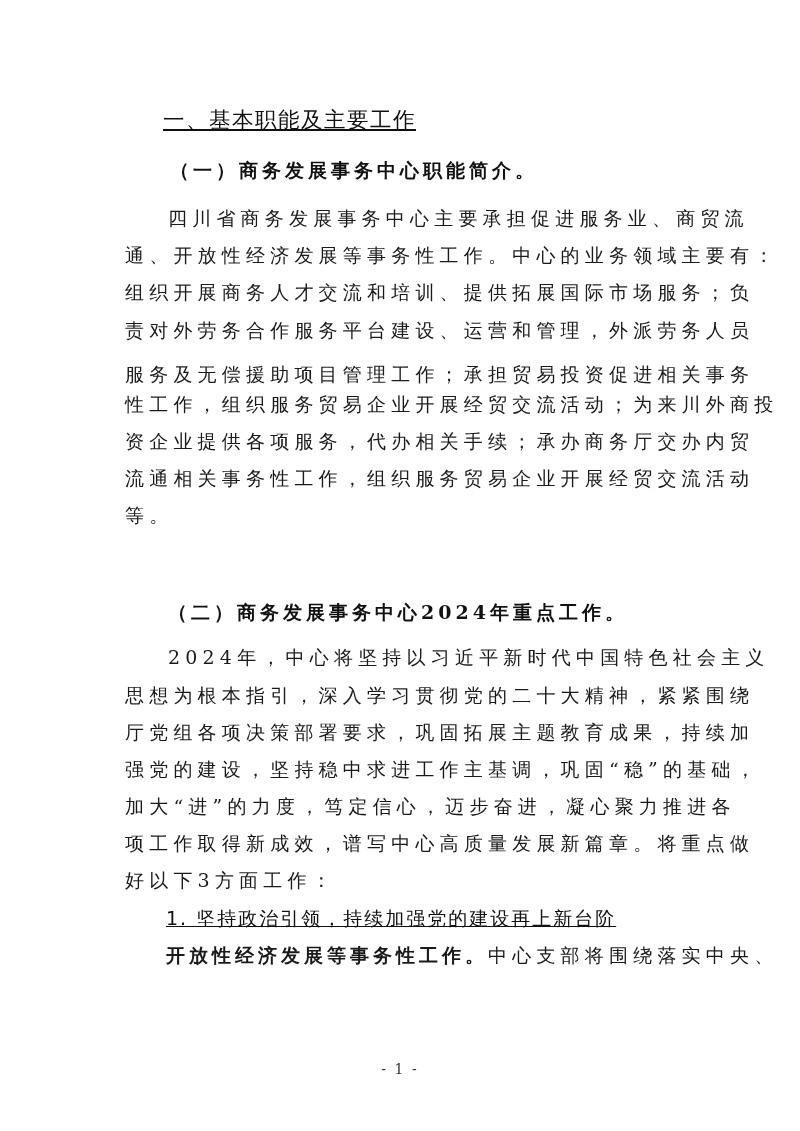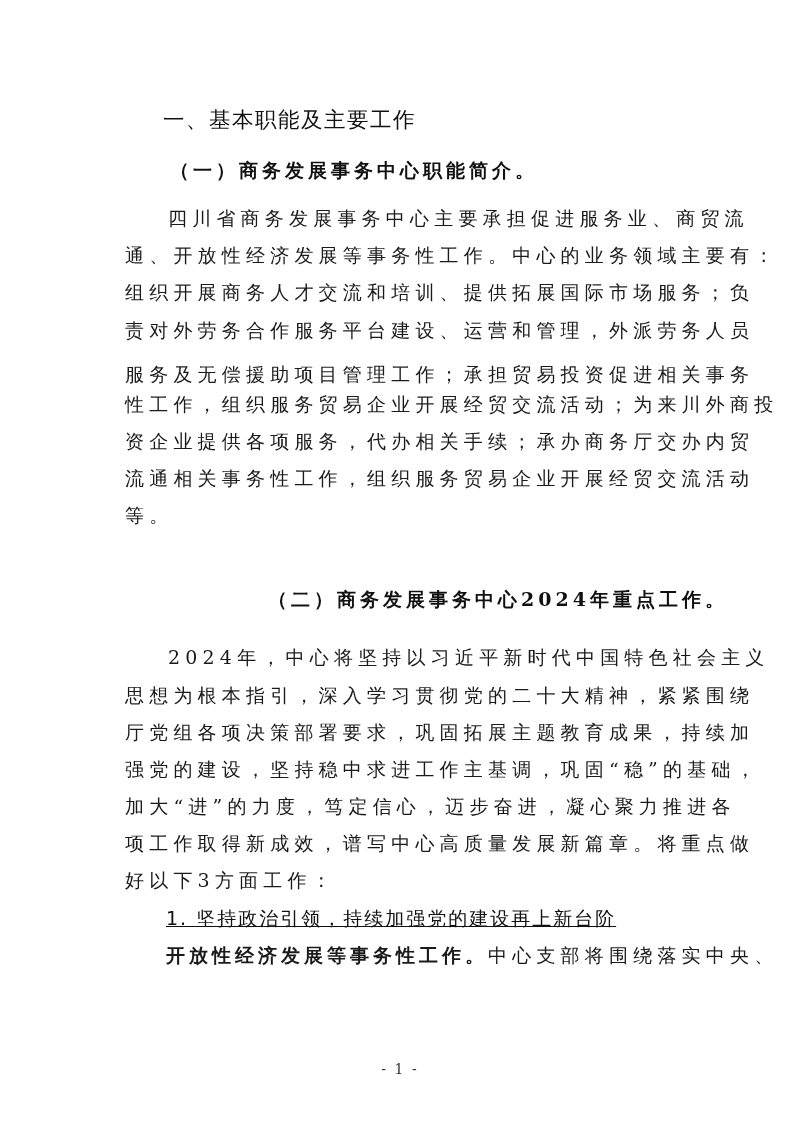--- a/index.html
+++ b/index.html
@@ -1,21 +1,21 @@
 <!DOCTYPE html>
 <html><head>
 <meta charset="utf-8">
 <style>
   html, body { margin:0; padding:0; background:#ffffff; }
   body { width:800px; height:1131px; position:relative; overflow:hidden;
          font-family:"DejaVu Serif","Liberation Serif",serif; color:#1a1a1a; }
   .page { position:absolute; left:0; top:0; width:800px; height:1131px; background:#fff; }
   .line { position:absolute; left:125px; width:560px; font-size:19px; line-height:24px;
           letter-spacing:5.2px; white-space:nowrap; }
-  .h1 { font-family:"DejaVu Sans","Liberation Sans",sans-serif; font-size:21.5px; letter-spacing:1.5px; font-weight:normal; color:#111; }
+  .h1 { font-family:"DejaVu Sans","Liberation Sans",sans-serif; font-size:21.5px; letter-spacing:1.5px; font-weight:normal; color:#111;text-decoration:underline; }
   .h2 { font-weight:bold; letter-spacing:4px; color:#111; }
   .sub3 { font-family:"DejaVu Sans","Liberation Sans",sans-serif; font-weight:normal; letter-spacing:2px; color:#111; }
   .bold-lead { font-weight:bold; letter-spacing:4px; }
   .rest { font-weight:normal; }
   .pagenum { position:absolute; left:0; width:800px; text-align:center; top:1061px;
              font-size:14px; color:#333; letter-spacing:2px; }
 </style>
 </head>
 <body>
 
@@ -28,21 +28,21 @@
   <div class="line" style="top:206px;left:168px;">四川省商务发展事务中心主要承担促进服务业、商贸流</div>
   <div class="line" style="top:243px;">通、开放性经济发展等事务性工作。中心的业务领域主要有：</div>
   <div class="line" style="top:280px;">组织开展商务人才交流和培训、提供拓展国际市场服务；负</div>
   <div class="line" style="top:318px;">责对外劳务合作服务平台建设、运营和管理，外派劳务人员</div>
   <div class="line" style="top:355px;margin-top:7px;">服务及无偿援助项目管理工作；承担贸易投资促进相关事务</div>
   <div class="line" style="top:392px;">性工作，组织服务贸易企业开展经贸交流活动；为来川外商投</div>
   <div class="line" style="top:466px;">流通相关事务性工作，组织服务贸易企业开展经贸交流活动</div>
   <div class="line" style="top:429px;">资企业提供各项服务，代办相关手续；承办商务厅交办内贸</div>
   <div class="line" style="top:503px;">等。</div>
 
-  <div class="line h2" style="top:587px;left:168px;text-align:right;">（二）商务发展事务中心2024年重点工作。</div>
+  <div class="line h2" style="top:600px;left:168px;">（二）商务发展事务中心2024年重点工作。</div>
 
   <div class="line" style="top:645px;left:168px;">2024年，中心将坚持以习近平新时代中国特色社会主义</div>
   <div class="line" style="top:683px;">思想为根本指引，深入学习贯彻党的二十大精神，紧紧围绕</div>
   <div class="line" style="top:720px;text-align:right;">厅党组各项决策部署要求，巩固拓展主题教育成果，持续加</div>
   <div class="line" style="top:757px;">强党的建设，坚持稳中求进工作主基调，巩固“稳”的基础，</div>
   <div class="line" style="top:794px;">加大“进”的力度，笃定信心，迈步奋进，凝心聚力推进各</div>
   <div class="line" style="top:831px;">项工作取得新成效，谱写中心高质量发展新篇章。将重点做</div>
   <div class="line" style="top:868px;">好以下3方面工作：</div>
 
   <div class="line sub3" style="top:906px;left:166px;text-decoration:underline;">1. 坚持政治引领，持续加强党的建设再上新台阶</div>

